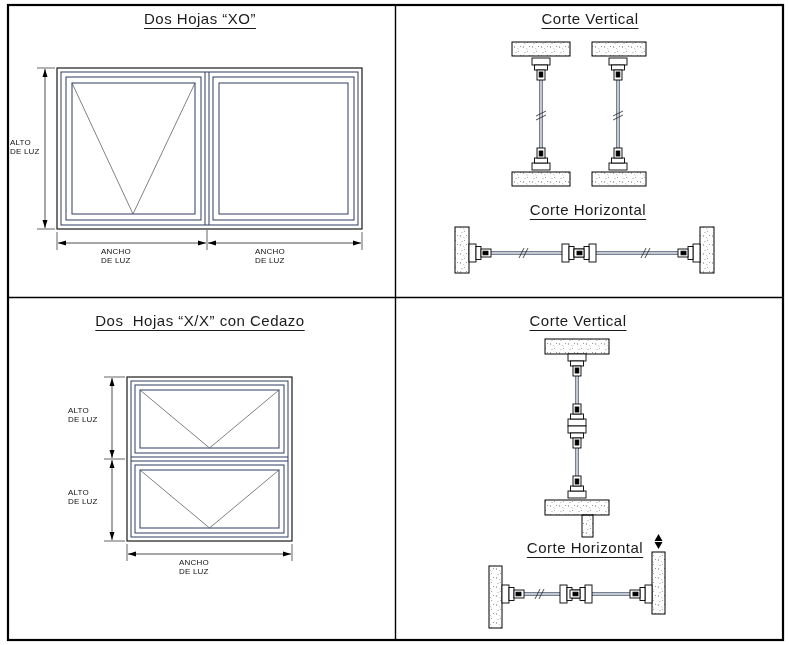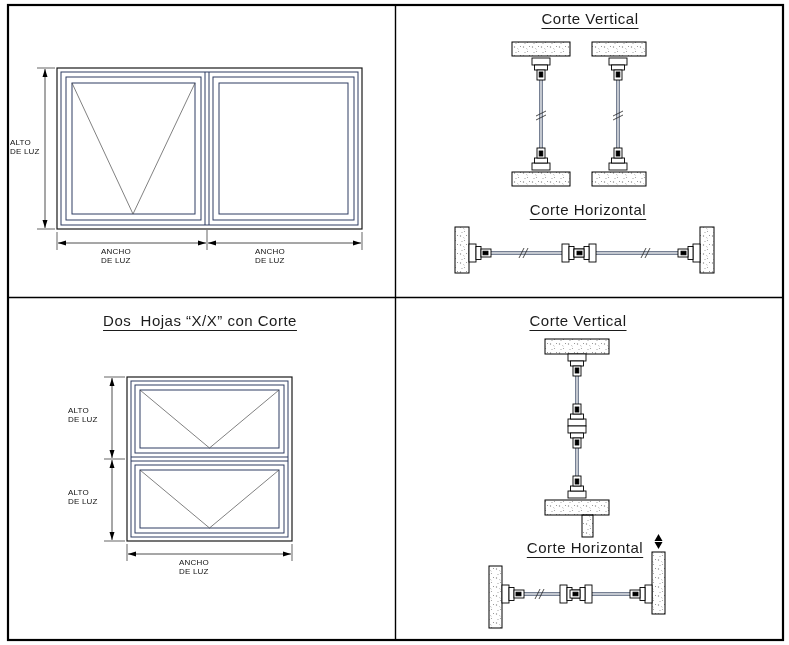--- a/index.html
+++ b/index.html
@@ -162,23 +162,24 @@
       <use href="#pv" transform="translate(560,594) rotate(-90)"></use>
       <use href="#pv" transform="translate(592,594) rotate(90)"></use>
       <use href="#pv" transform="translate(652,594) rotate(90)"></use>
       <g>
         <path d="M658.5,534 l-4 7 h8 z" fill="#000"></path>
         <path d="M658.5,549 l-4 -7 h8 z" fill="#000"></path>
       </g>
     </g>
   </svg>
 
+  <div class="title" style="left:50px;  top:10px;  width:300px;">Dos Hojas “XO”</div>
   <div class="title" style="left:500px; top:10px;  width:180px;">Corte Vertical</div>
   <div class="title" style="left:498px; top:201px; width:180px;">Corte Horizontal</div>
-  <div class="title" style="left:50px;  top:312px; width:300px;">Dos  Hojas “X/X” con Corte</div>
+  <div class="title" style="left:50px;  top:312px; width:300px;">Dos  Hojas “X/X” con Cedazo</div>
   <div class="title" style="left:488px; top:312px; width:180px;">Corte Vertical</div>
   <div class="title" style="left:495px; top:539px; width:180px;">Corte Horizontal</div>
 
   <div class="dimlbl" style="left:10px;  top:138px; width:42px;">ALTO
 DE LUZ</div>
   <div class="dimlbl" style="left:101px; top:247px; width:60px;">ANCHO
 DE LUZ</div>
   <div class="dimlbl" style="left:255px; top:247px; width:60px;">ANCHO
 DE LUZ</div>
 

